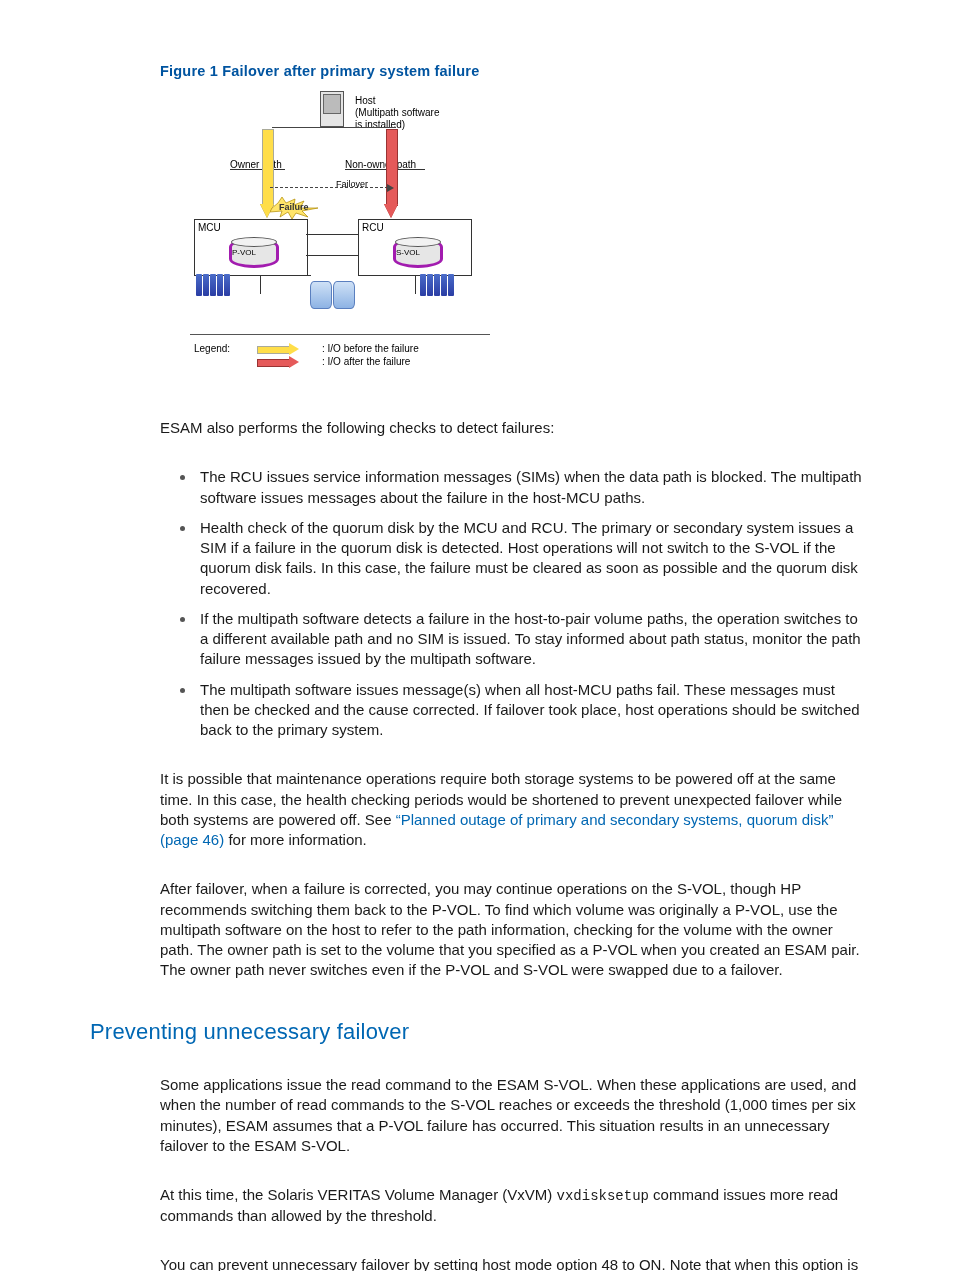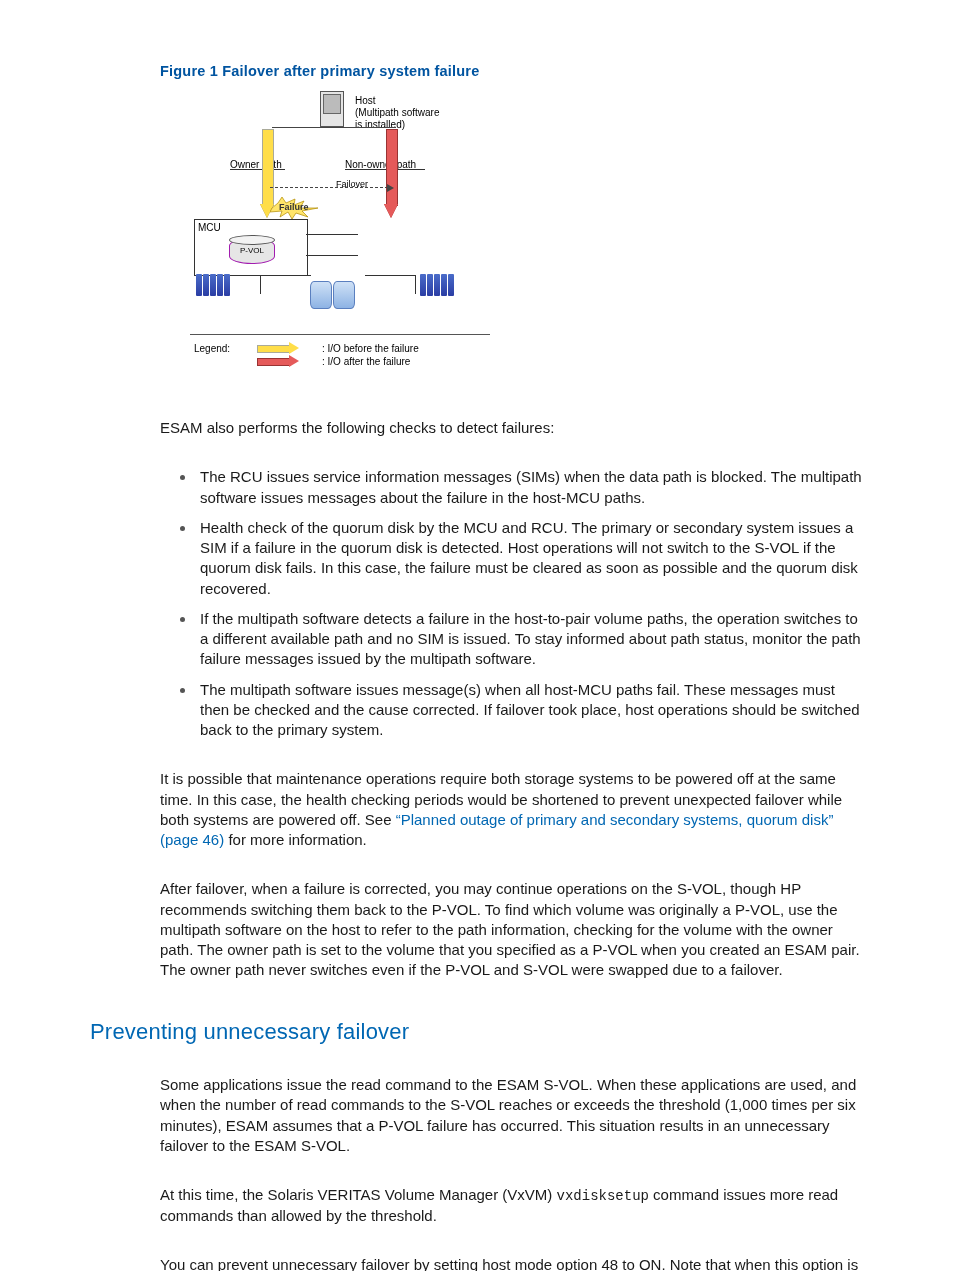--- a/index.html
+++ b/index.html
@@ -152,25 +152,25 @@
   .unit.rcu { left: 178px; }
   .unit-name {
     position: absolute;
     left: 3px; top: 2px;
     font-size: 10px;
   }
   .vol {
     position: absolute;
     left: 34px; top: 18px;
     width: 44px; height: 24px;
-    border: 1px solid #a21caf;
+    border: 3px solid #a21caf;
     border-radius: 50% / 30%;
     background: #e6e6e6;
     font-size: 8px;
-    text-align: center;
+    text-align: left;
     line-height: 24px;
   }
   .vol::before {
     content:"";
     position:absolute;
     left:-1px; right:-1px; top:-4px;
     height:8px;
     border:1px solid #555;
     border-radius:50%;
     background:#f2f2f2;
@@ -228,21 +228,21 @@
 
   
   .legend {
     position: absolute;
     left: 10px; top: 245px;
     width: 300px;
     border-top: 1px solid #555;
     padding-top: 6px;
     font-size: 10px;
   }
-  .legend-row { display: flex; margin: 2px 0 2px 4px; gap: 13px; }
+  .legend-row { display: flex; align-items: center; margin: 2px 0 2px 4px; gap: 13px; }
   .legend-key { width: 50px; }
   .legend-arrow { width: 44px; height: 10px; position: relative; margin-right: 8px; }
   .legend-arrow.yellow::before {
     content:""; position:absolute; left:0; top:2px; width:32px; height:6px; background:#ffde49; border:0.5px solid #aa9;
   }
   .legend-arrow.yellow::after {
     content:""; position:absolute; left:32px; top:-1px;
     border-top:6px solid transparent; border-bottom:6px solid transparent; border-left:10px solid #ffde49;
   }
   .legend-arrow.red::before {
@@ -325,20 +325,24 @@
       <div class="burst">
         <svg viewBox="0 0 50 22">
           <polygon points="2,11 8,6 12,0 16,6 25,2 24,8 34,4 30,11 48,11 32,14 38,20 26,16 22,22 18,15 10,20 12,14 0,15" fill="#ffe56b" stroke="#b08a00" stroke-width="0.7"></polygon>
         </svg>
       </div>
       <div class="burst-text">Failure</div>
 
       <div class="unit mcu">
         <div class="unit-name">MCU</div>
         <div class="vol">P-VOL</div>
+      </div>
+      <div class="unit rcu">
+        <div class="unit-name">RCU</div>
+        <div class="vol">S-VOL</div>
       </div>
       <div class="conn"></div>
 
       <div class="array left">
         <span class="bar"></span><span class="bar"></span><span class="bar"></span><span class="bar"></span><span class="bar"></span>
       </div>
       <div class="array right">
         <span class="bar"></span><span class="bar"></span><span class="bar"></span><span class="bar"></span><span class="bar"></span>
       </div>
 

